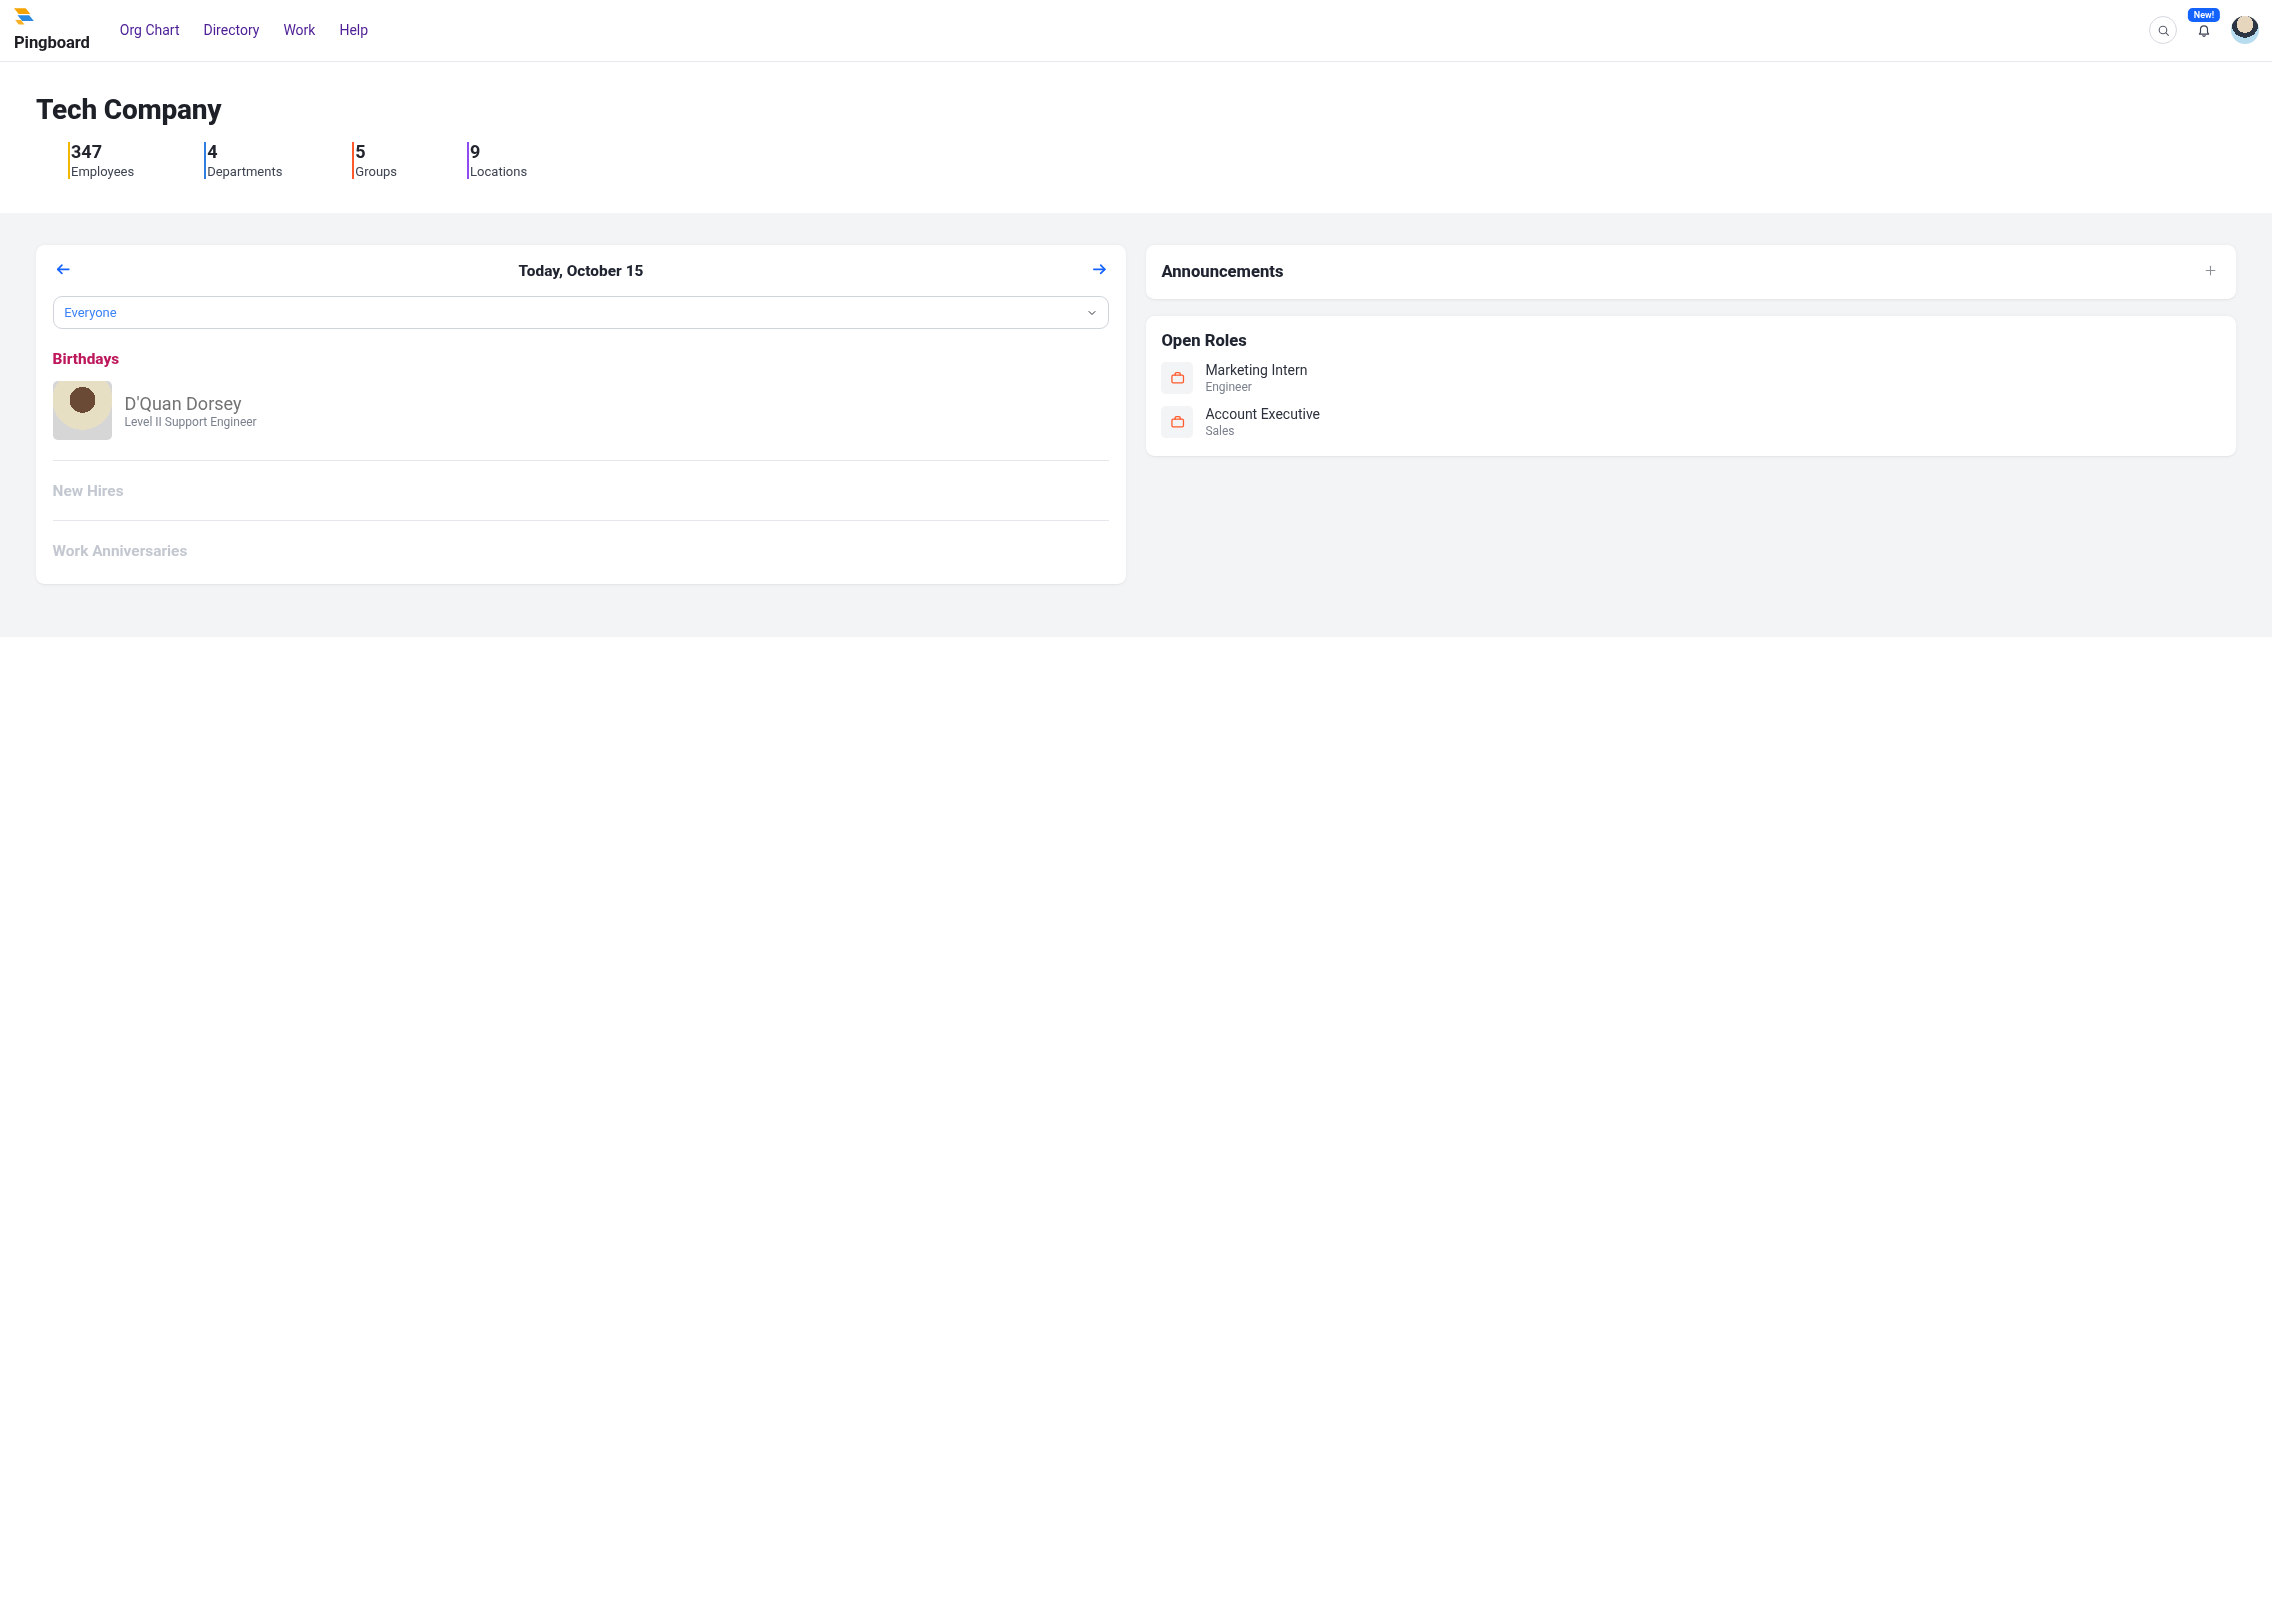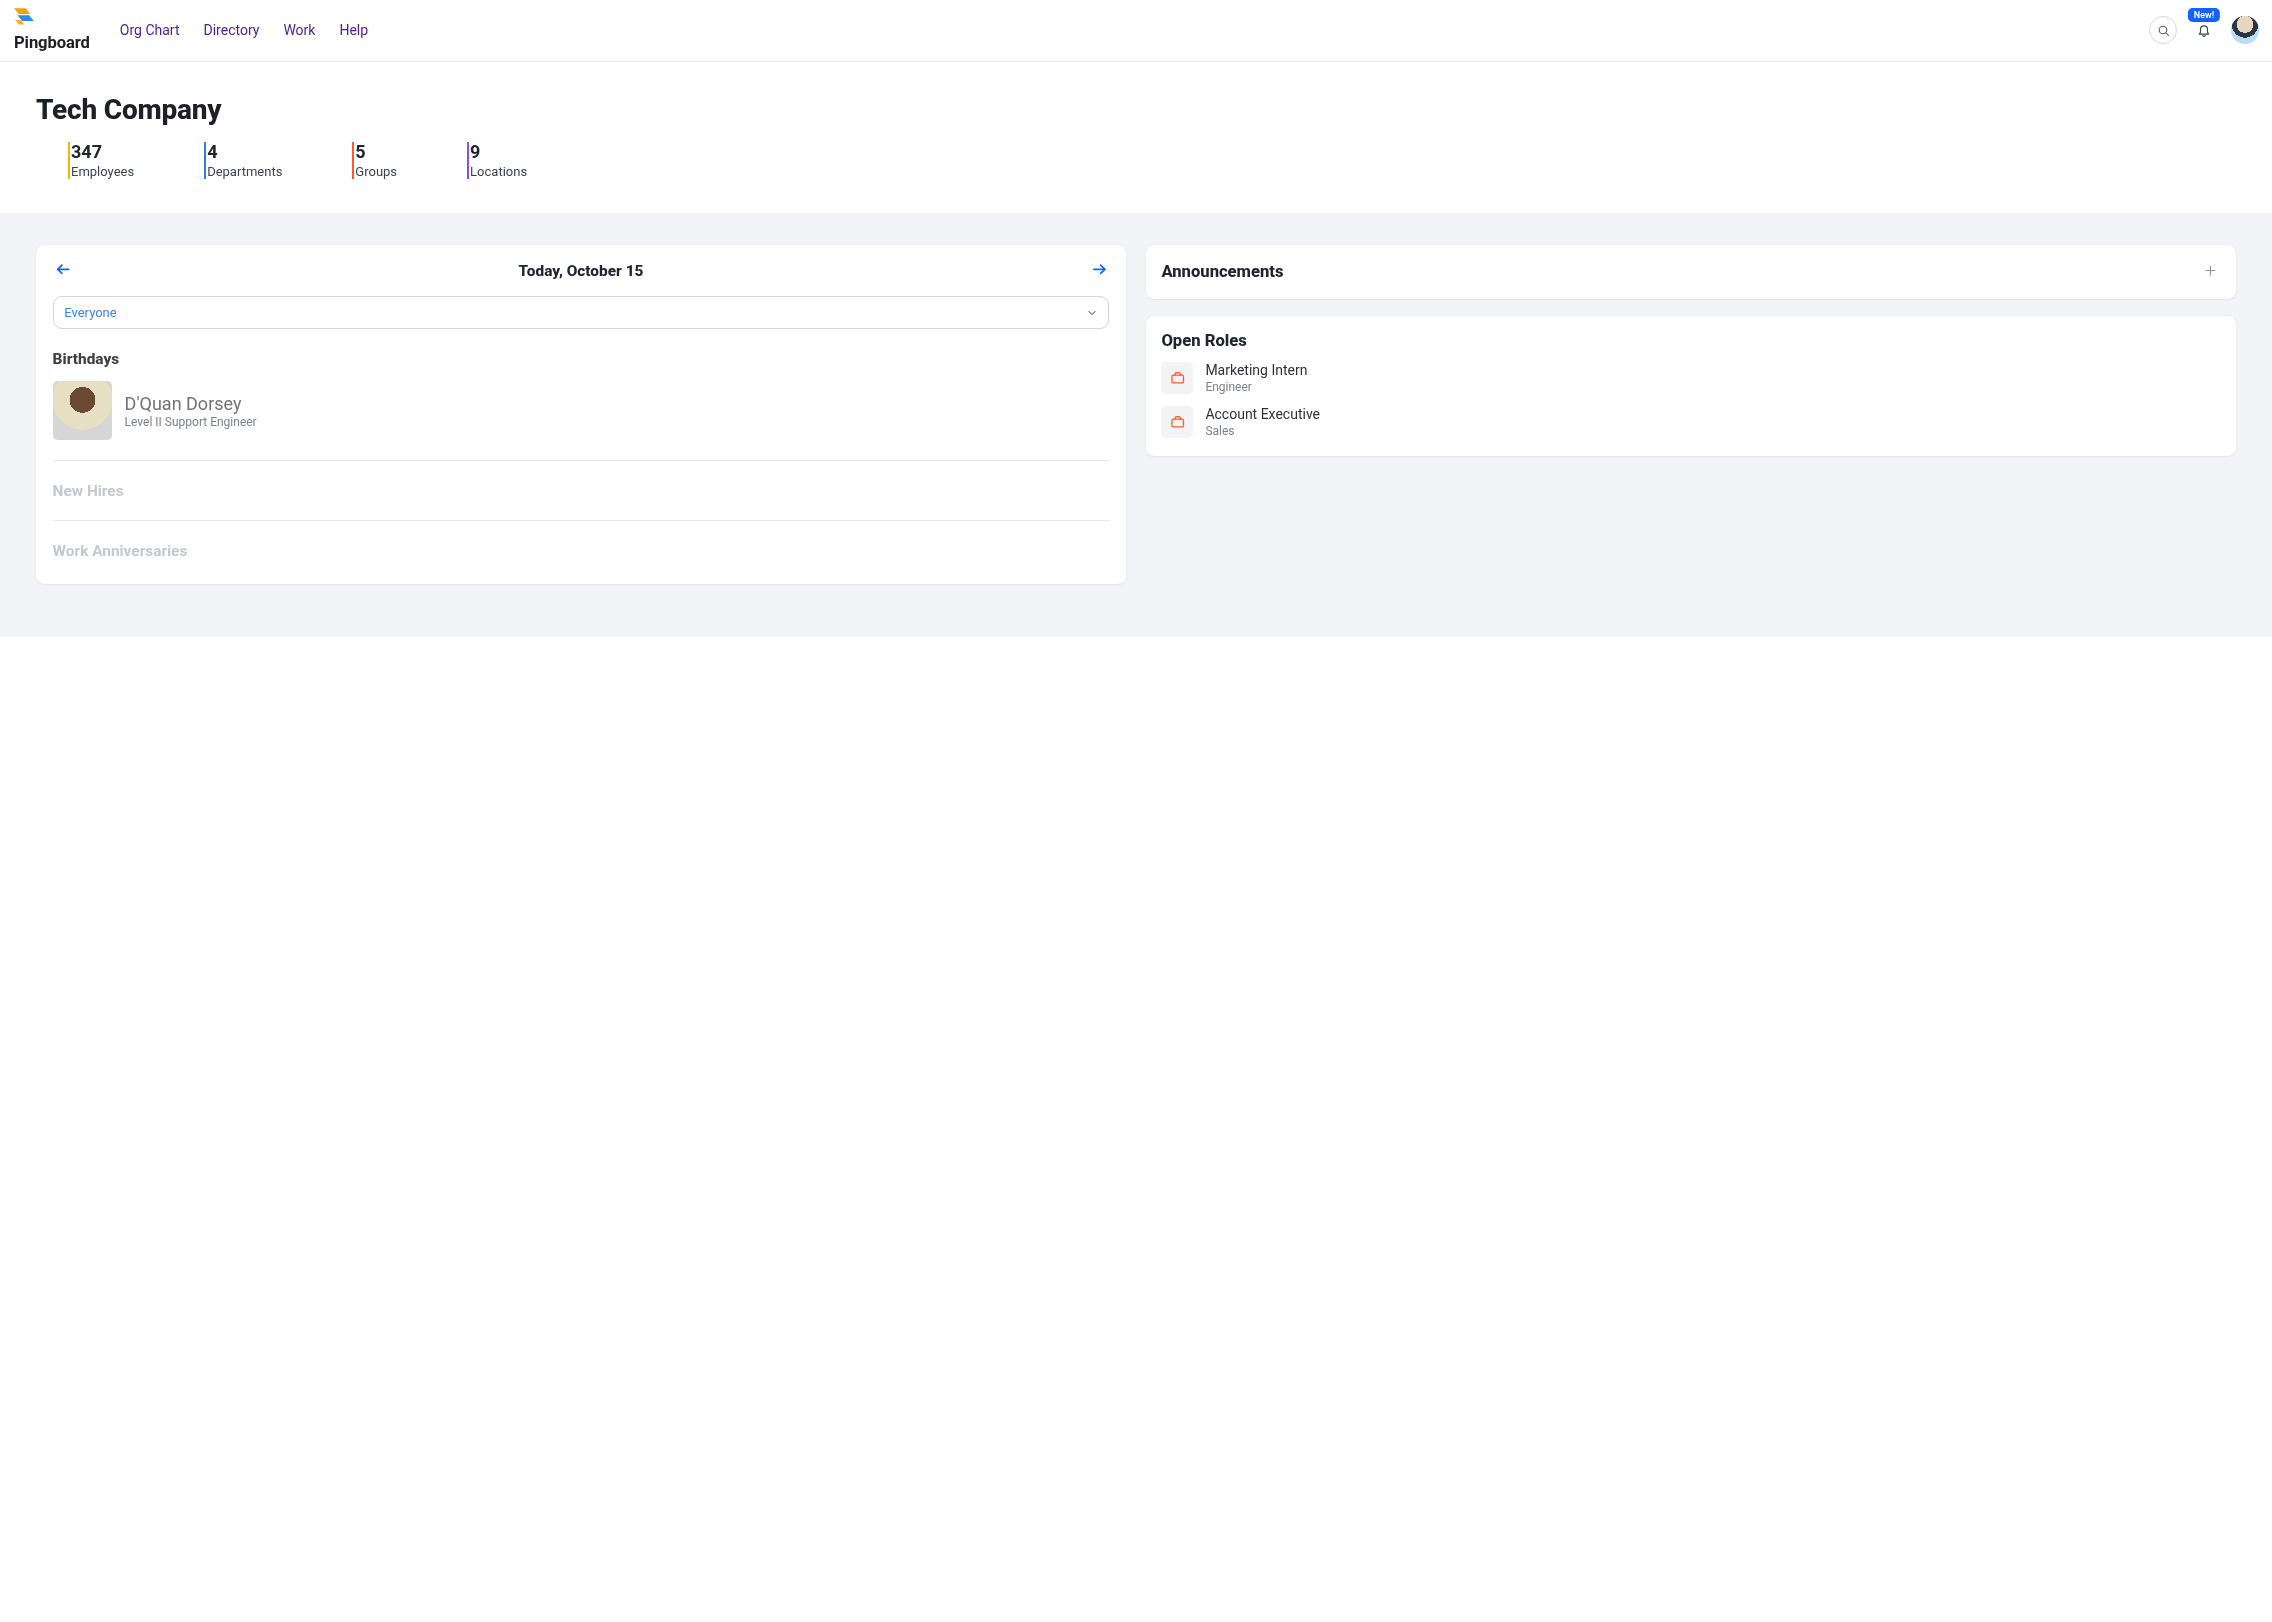--- a/index.html
+++ b/index.html
@@ -160,21 +160,21 @@
     color: #3b82f6;
     display: flex;
     justify-content: space-between;
     align-items: center;
     cursor: pointer;
   }
   .section-title {
     font-size: 15.4px;
     font-weight: 800;
     margin-top: 21px;
-    color: #404040;
+    color: #be185d;
   }
   .section-title.muted {
     color: #c3c7d0;
     font-weight: 700;
   }
   .person {
     display: flex;
     align-items: center;
     gap: 13px;
     margin-top: 13px;

